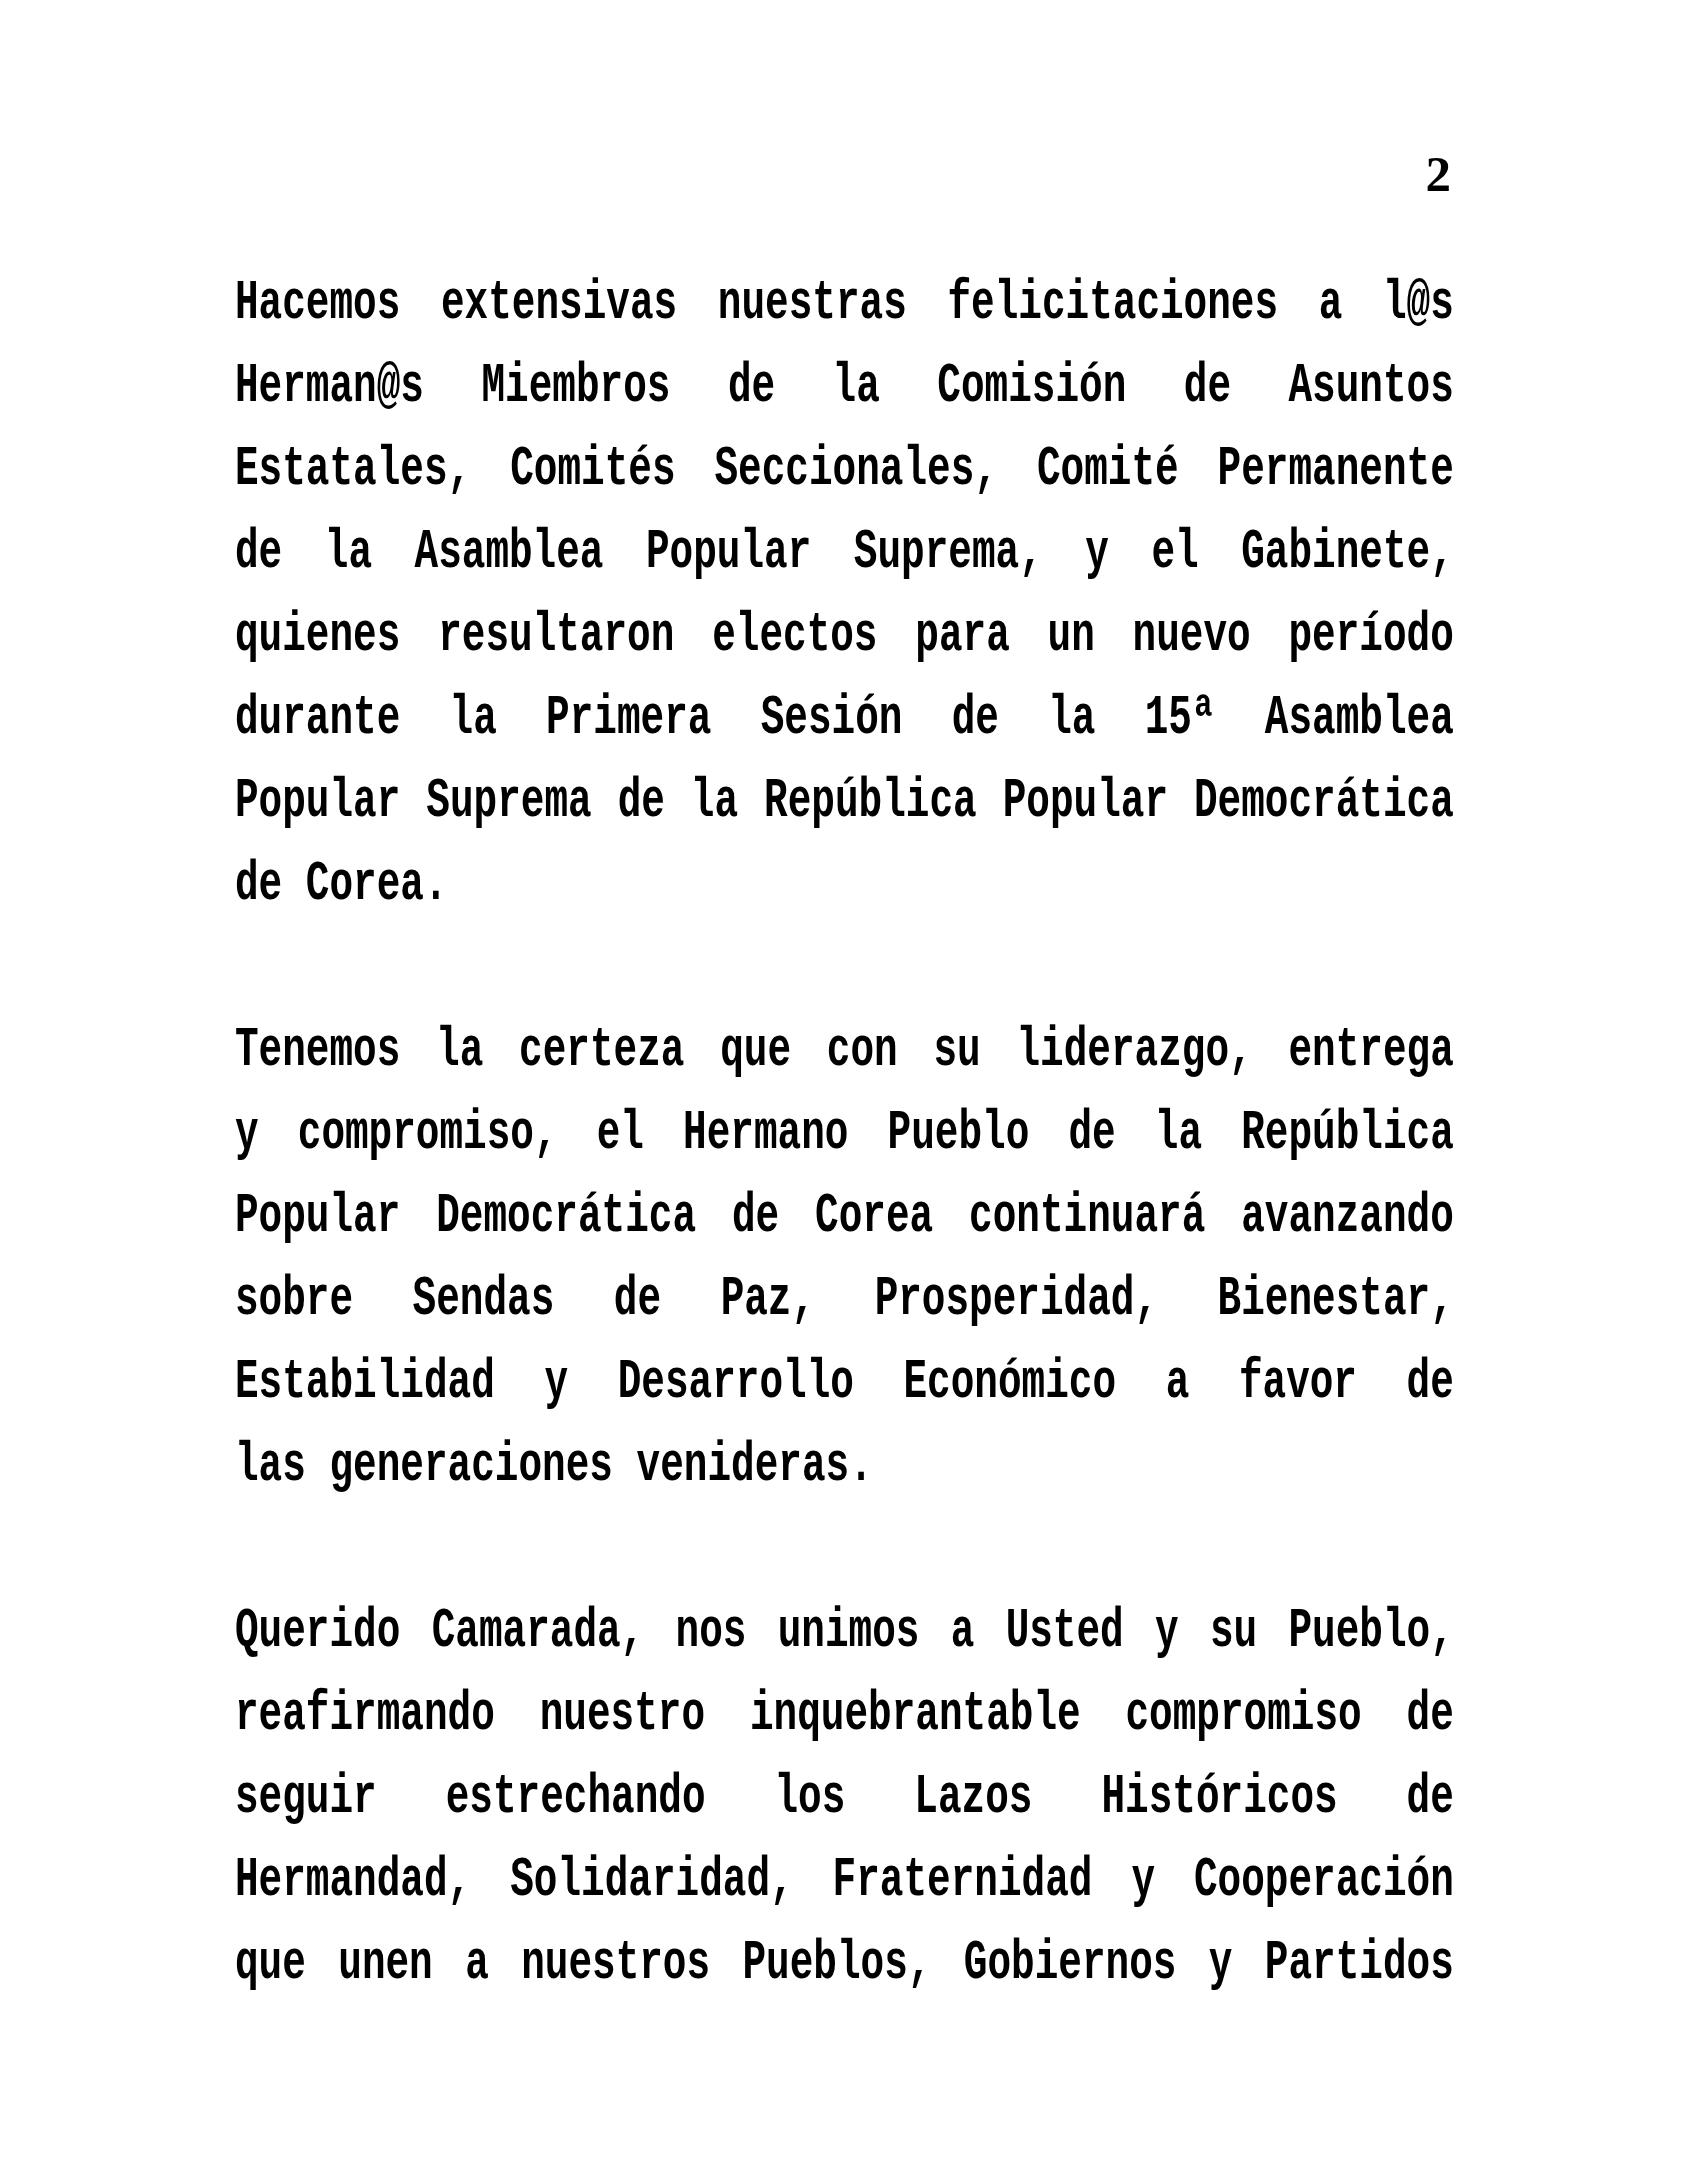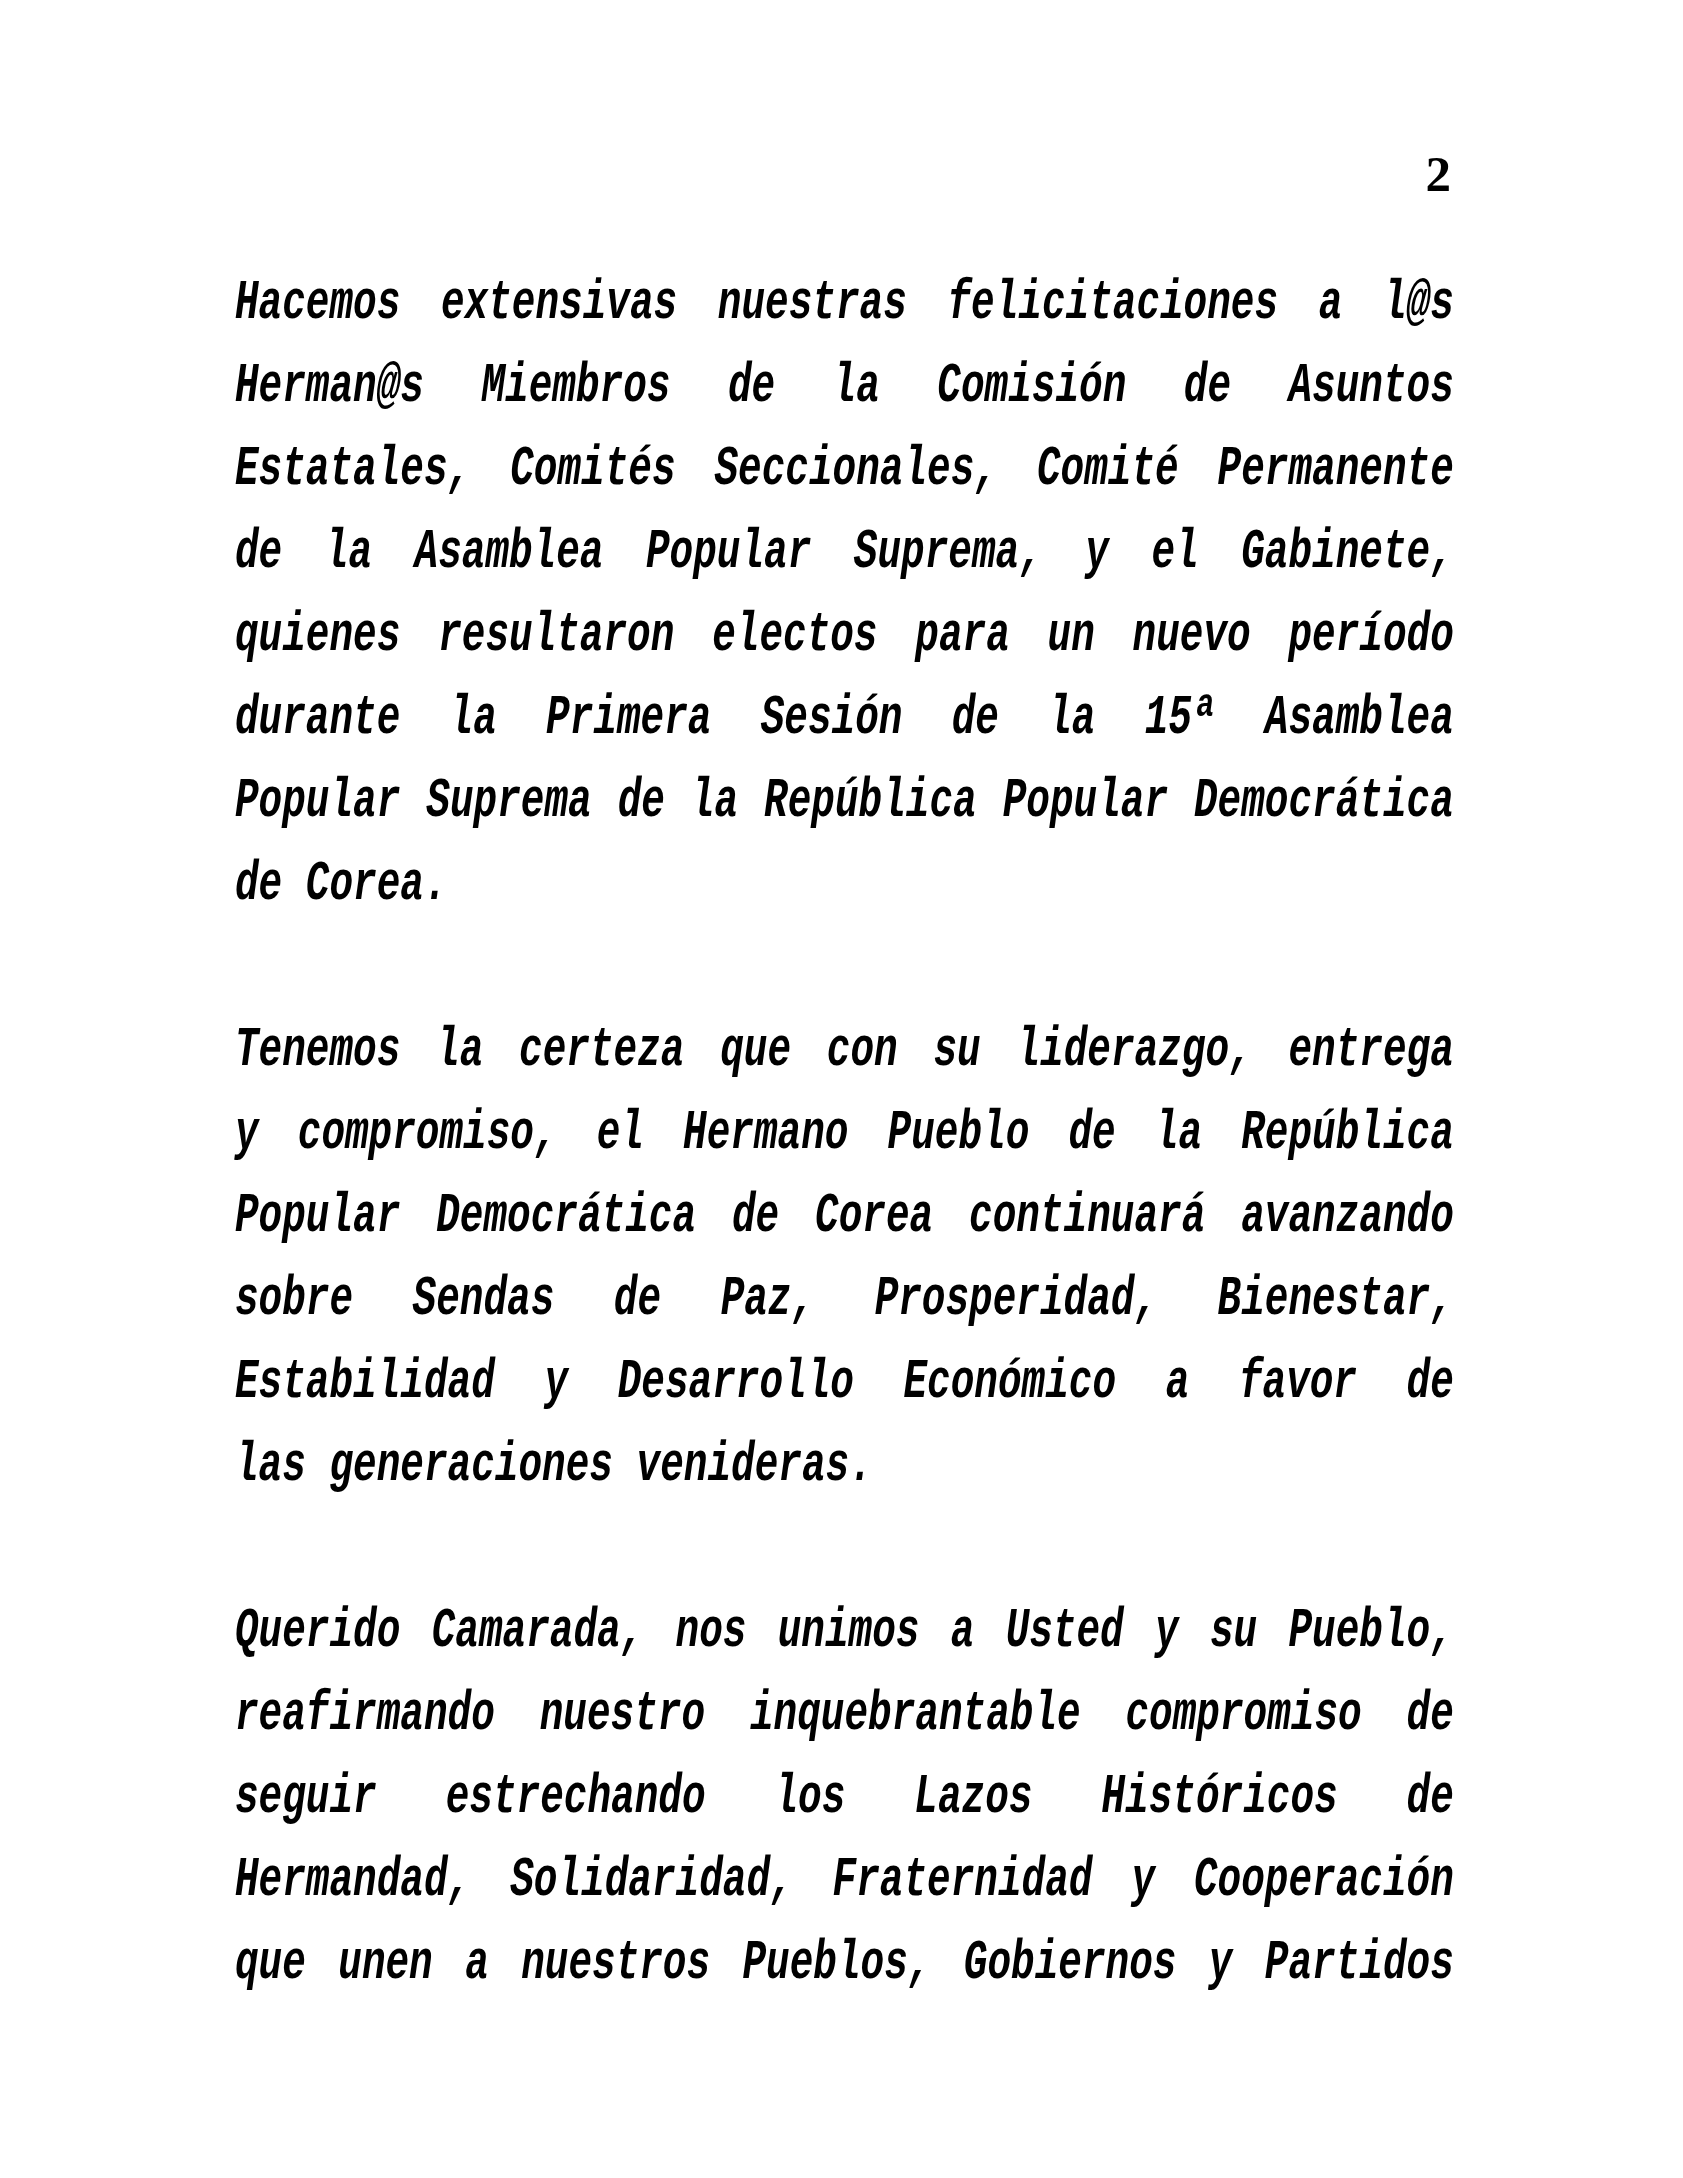--- a/index.html
+++ b/index.html
@@ -24,21 +24,20 @@
     font-weight: 700;
     font-size: 51px;
     line-height: 1;
     color: #000000;
   }
   .body-text {
     position: absolute;
     left: 235px;
     top: 262px;
     width: 1219px;
-    font-style: italic;
   }
   .text-scale {
     width: 1703px;
     transform: scaleX(0.7157);
     transform-origin: 0 0;
   }
   .paragraph {
     margin: 0 0 83px 0;
   }
   .paragraph:last-child {

